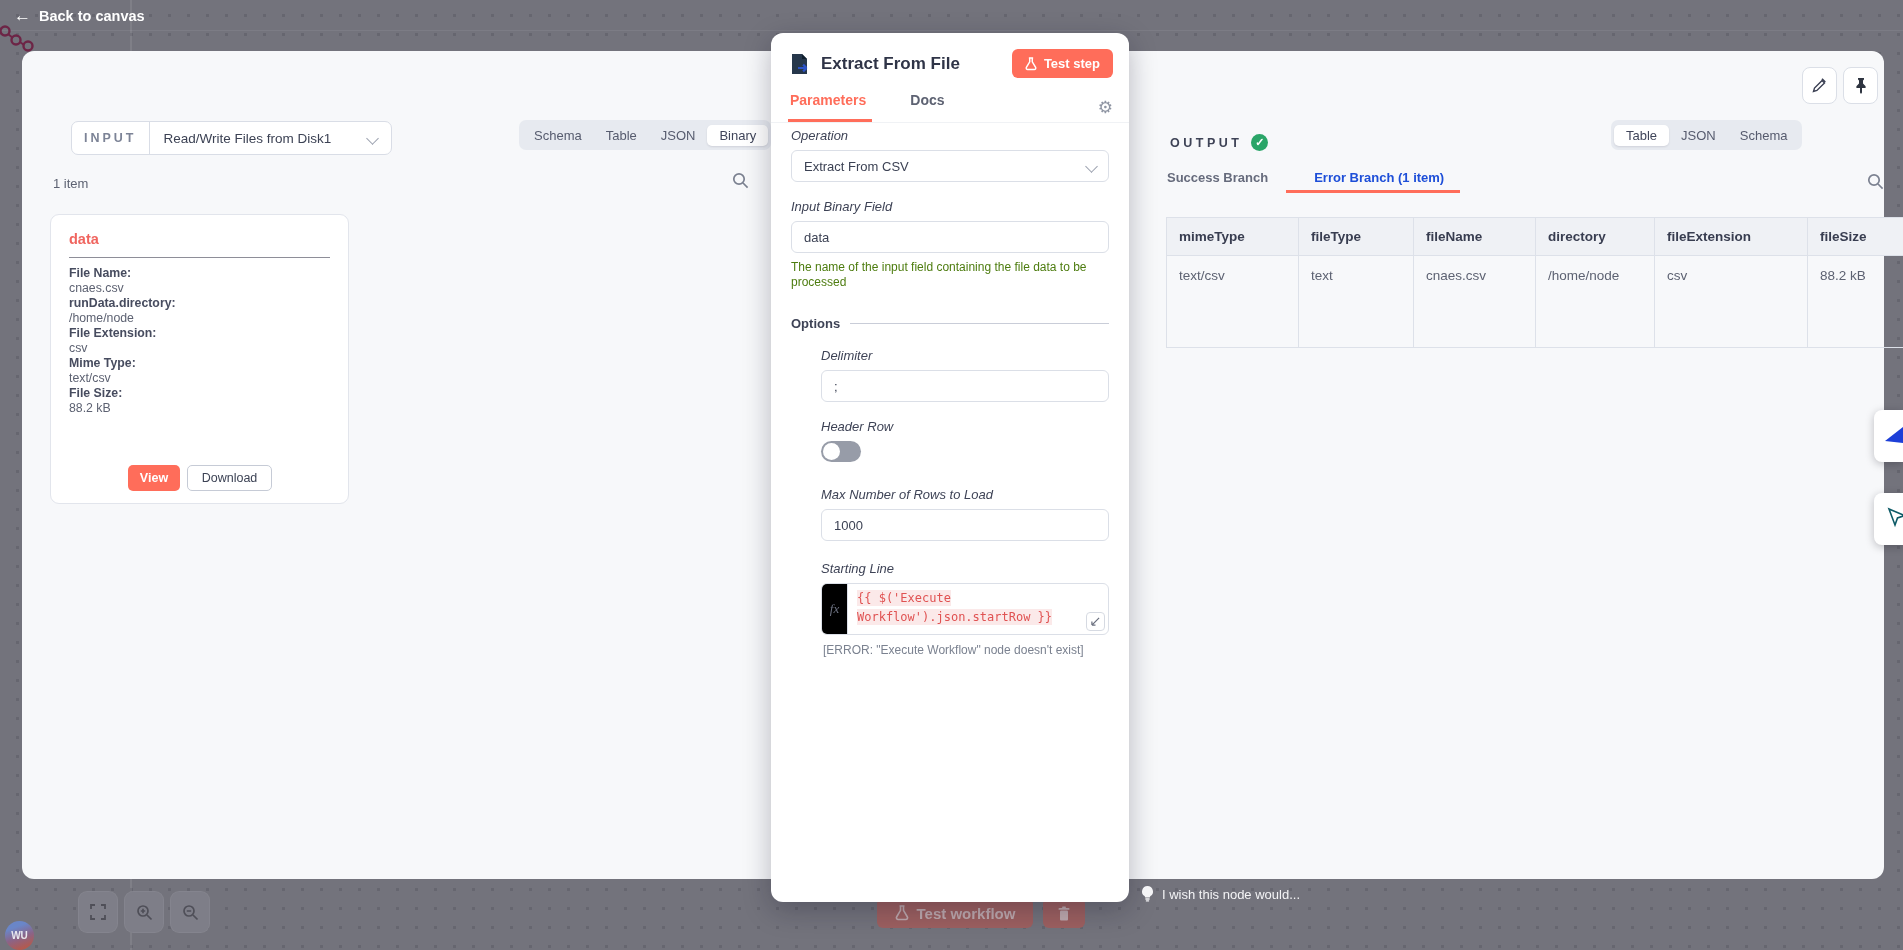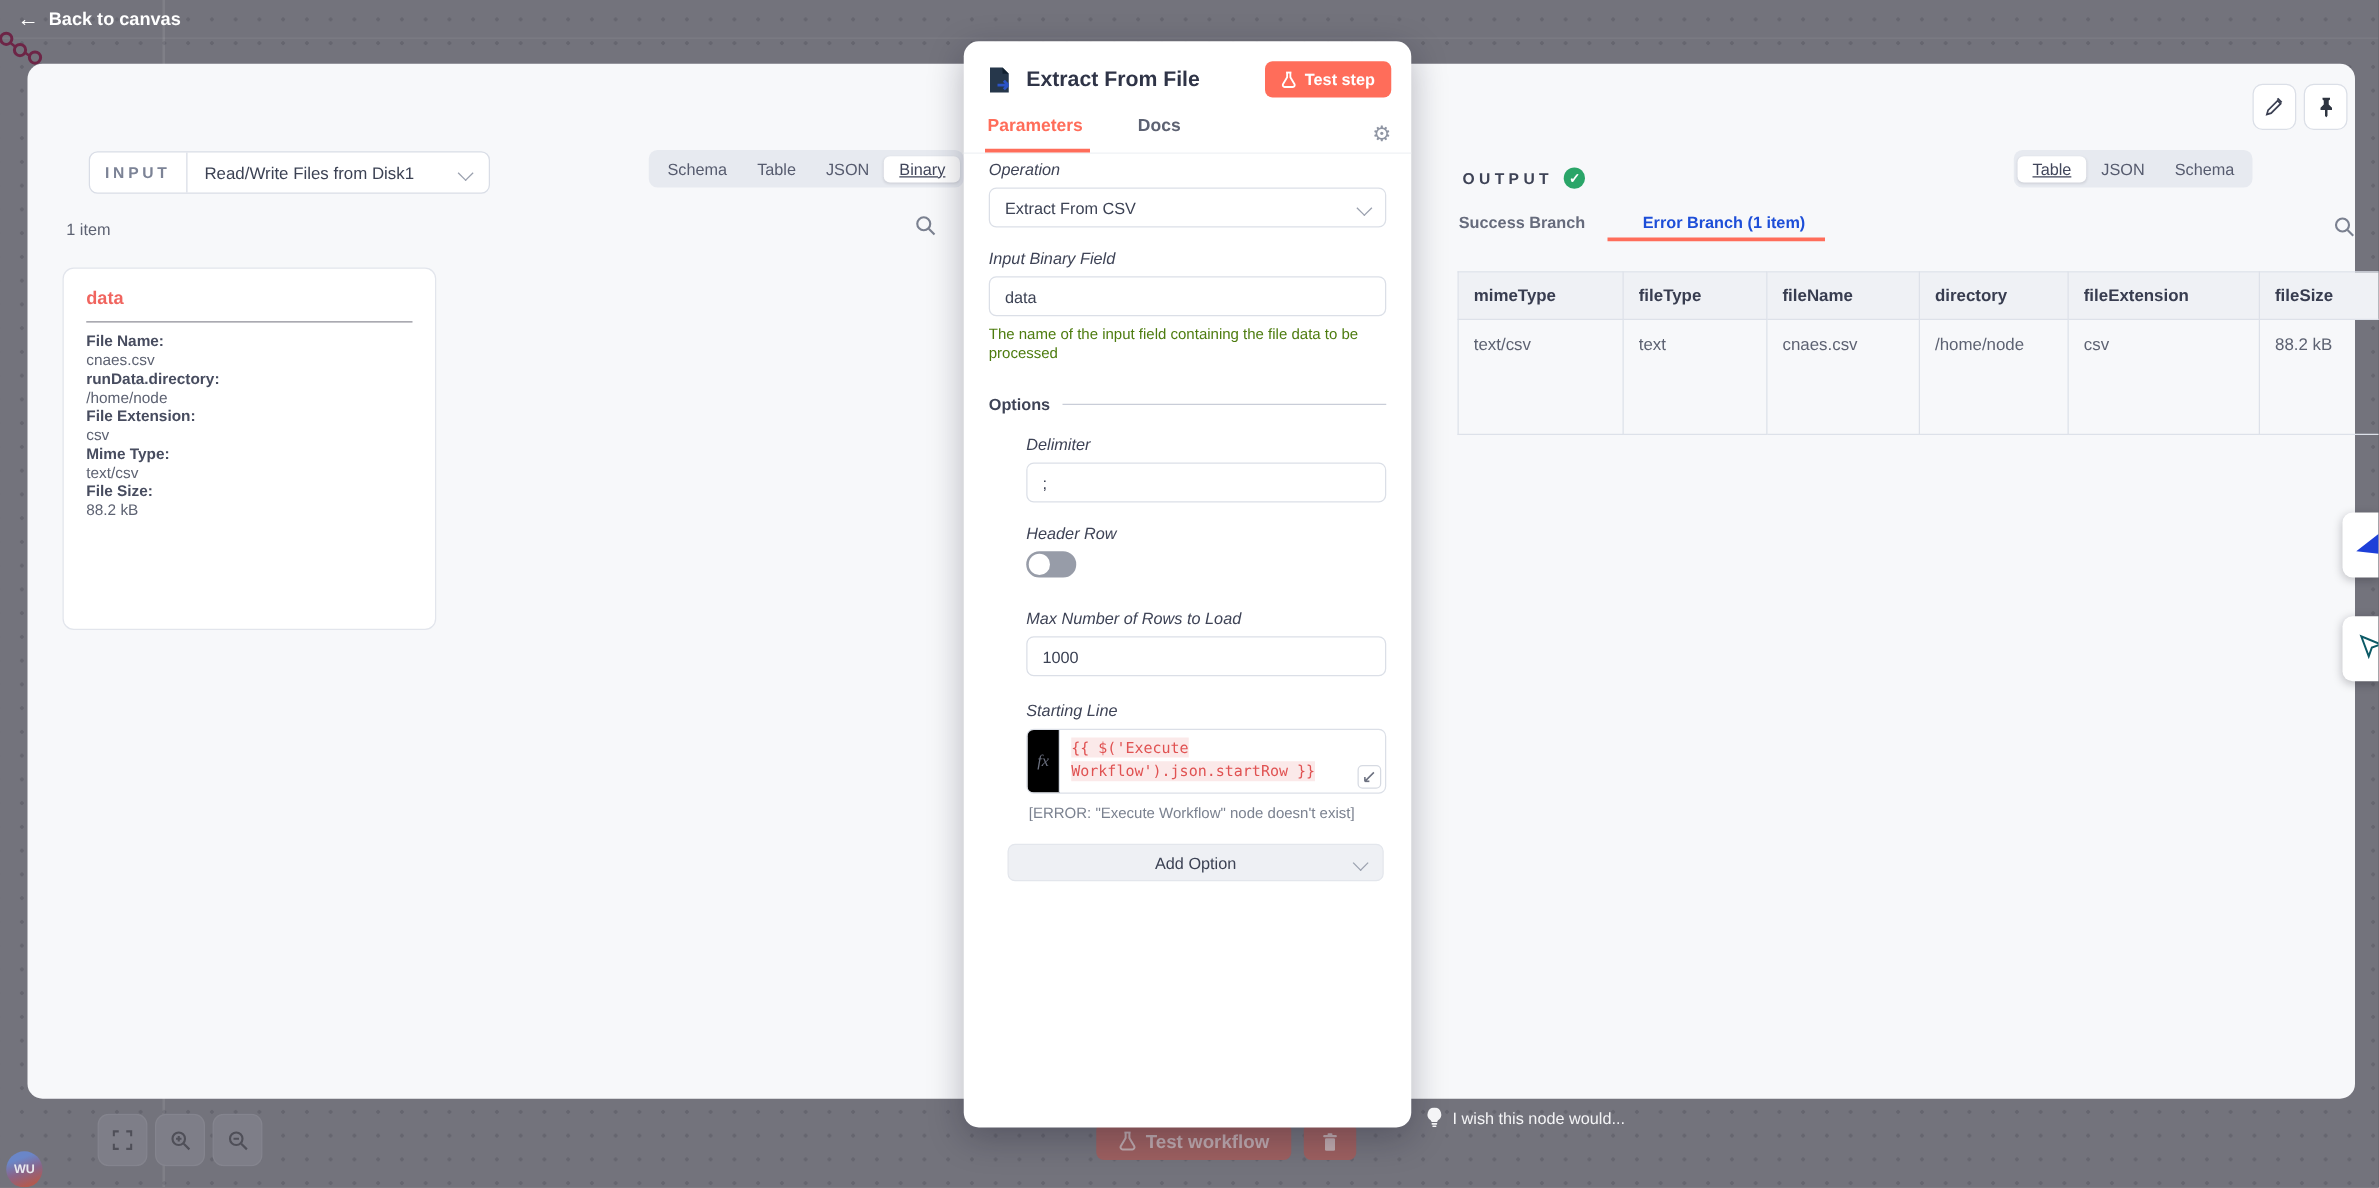--- a/index.html
+++ b/index.html
@@ -38,21 +38,21 @@
                 background:#fff;border:1px solid #d9dde6;border-radius:7px;cursor:pointer;margin-left:22px;}
   .input-select .lbl{display:flex;align-items:center;padding:0 12px;font-size:12.5px;font-weight:700;
                      letter-spacing:3px;color:#7c8396;border-right:1px solid #d9dde6;}
   .input-select .val{display:flex;align-items:center;padding:0 14px;font-size:13.5px;color:#3c4254;width:190px;}
   .chev{width:8px;height:8px;border-right:1.8px solid #9aa0ae;border-bottom:1.8px solid #9aa0ae;
         transform:rotate(45deg);display:inline-block;}
   .input-select .chevwrap{display:flex;align-items:center;padding-right:14px;}
 
   .pill-tabs{position:absolute;display:flex;align-items:center;background:#e7eaf0;border-radius:7px;padding:3px;height:30px;box-sizing:border-box;}
   .pill-tabs .tab{padding:3px 12px;font-size:13px;color:#565b6e;border-radius:5px;cursor:pointer;white-space:nowrap;}
-  .pill-tabs .tab.active{background:#ffffff;color:#40455a;font-weight:500;box-shadow:0 1px 2px rgba(40,40,60,.12);text-decoration:underline;}
+  .pill-tabs .tab.active{background:#ffffff;color:#40455a;font-weight:500;box-shadow:0 1px 2px rgba(40,40,60,.12);}
 
   .items-count{position:absolute;left:31px;top:125px;font-size:13px;color:#5d6272;}
   .search-icon{position:absolute;width:17px;height:17px;cursor:pointer;}
 
   .bin-card{position:absolute;left:28px;top:163px;width:299px;height:290px;background:#fff;
             border:1px solid #e2e5ec;border-radius:9px;box-sizing:border-box;padding:16px 18px;}
   .bin-title{font-size:14.5px;font-weight:700;color:#f0655f;}
   .bin-divider{height:1px;background:#8e8e98;margin:10px 0 8px 0;}
   .bin-line{font-size:12.3px;line-height:15px;color:#5d6272;}
   .bin-line b{color:#474c5f;}
@@ -223,20 +223,24 @@
       <div class="bin-line"><b>File Name:</b></div>
       <div class="bin-line">cnaes.csv</div>
       <div class="bin-line"><b>runData.directory:</b></div>
       <div class="bin-line">/home/node</div>
       <div class="bin-line"><b>File Extension:</b></div>
       <div class="bin-line">csv</div>
       <div class="bin-line"><b>Mime Type:</b></div>
       <div class="bin-line">text/csv</div>
       <div class="bin-line"><b>File Size:</b></div>
       <div class="bin-line">88.2 kB</div>
+      <div class="bin-actions">
+        <div class="btn-view">View</div>
+        <div class="btn-download">Download</div>
+      </div>
     </div>
 
     <div class="out-label-row">
       <span class="out-label">OUTPUT</span>
       <span class="check-badge">✓</span>
     </div>
 
     <div class="pill-tabs" style="left:1589px;top:69px;">
       <div class="tab active">Table</div>
       <div class="tab">JSON</div>
@@ -356,24 +360,20 @@
           </div>
           <div class="expr-expand">
             <svg width="9" height="9" viewBox="0 0 10 10" fill="none" stroke="#6c7180" stroke-width="1.4">
               <path d="M9 1L1 9M1 9V5M1 9h4"></path>
             </svg>
           </div>
         </div>
         <div class="expr-error">[ERROR: "Execute Workflow" node doesn't exist]</div>
       </div>
 
-      <div class="btn-add-option">
-        <span>Add Option</span>
-        <span class="chev"></span>
-      </div>
     </div>
   </div>
 
   <div class="edge-btn" style="top:410px;">
     <svg width="24" height="22" viewBox="0 0 24 22">
       <path d="M24 2L6 16l18 2z" fill="#1d3fd8"></path>
     </svg>
   </div>
   <div class="edge-btn" style="top:493px;">
     <svg width="22" height="24" viewBox="0 0 22 24" fill="none" stroke="#0c5a66" stroke-width="1.6">

